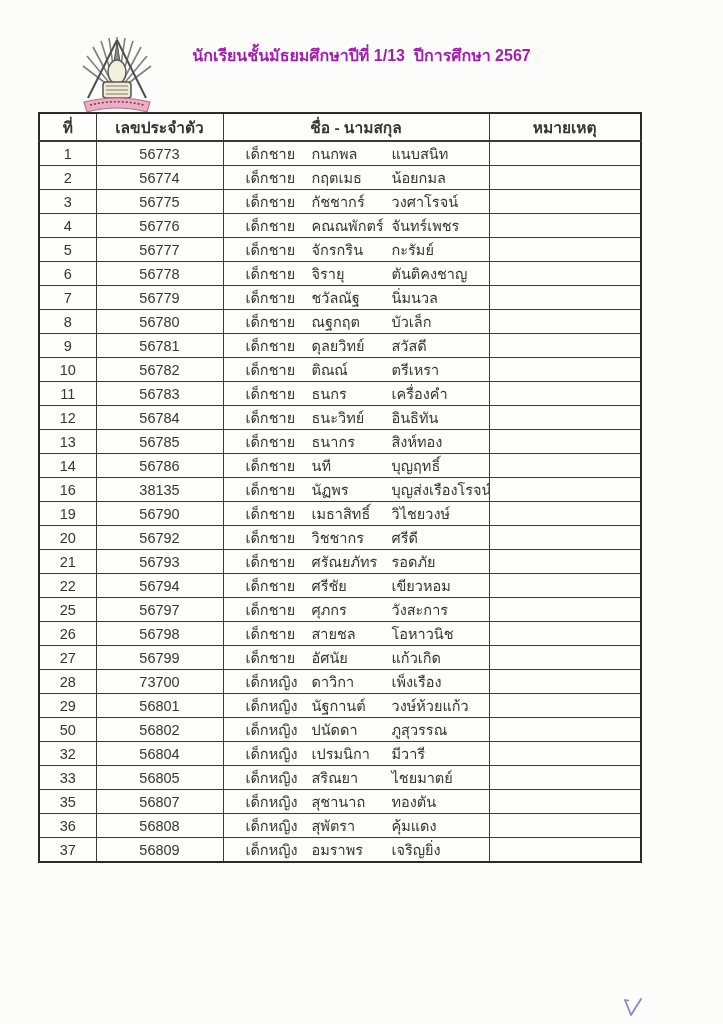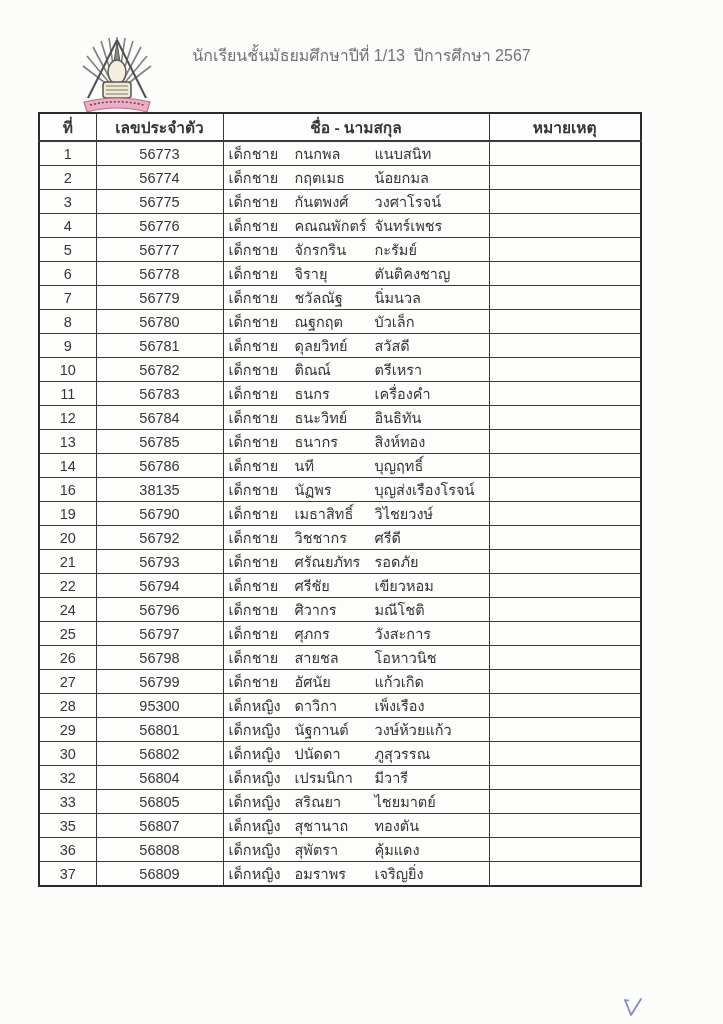--- a/index.html
+++ b/index.html
@@ -22,22 +22,22 @@
     text-align: center;
   }
   .page-title {
     font-size: 17px;
     font-weight: bold;
     color: #343434;
     line-height: 25px;
   }
   .page-subtitle {
     font-size: 16px;
-    font-weight: normal;
-    color: #737373;
+    font-weight: bold;
+    color: #a21caf;
     line-height: 24px;
     white-space: pre;
   }
   .roster {
     position: absolute;
     left: 38px; top: 112px;
     width: 602px;
     border-collapse: collapse;
     table-layout: fixed;
     background: #fdfdfc;
@@ -56,21 +56,21 @@
   .roster { border: 2px solid #2b2b2b; }
   .roster thead th {
     height: 28px;
     font-size: 15.5px;
     font-weight: bold;
     text-align: center;
     border-bottom-width: 2px;
   }
   .roster tbody td { height: 22.6px; padding: 0; }
   .roster td.c-no, .roster td.c-id { text-align: center; }
-  .roster td.c-name { padding-left: 5px; }
+  .roster td.c-name { padding-left: 22px; }
   .roster td.c-name .prefix { display: inline-block; width: 66px; }
   .roster td.c-name .first  { display: inline-block; width: 80px; }
   .corner-mark {
     position: absolute;
     left: 622px; top: 997px;
     width: 22px; height: 22px;
   }
 </style>
 </head>
 <body>
@@ -140,21 +140,21 @@
     <td class="c-id">56774</td>
     <td class="c-name">
       <span class="prefix">เด็กชาย</span><span class="first">กฤตเมธ</span><span class="last">น้อยกมล</span>
     </td>
     <td class="c-note"></td>
   </tr>
       <tr>
     <td class="c-no">3</td>
     <td class="c-id">56775</td>
     <td class="c-name">
-      <span class="prefix">เด็กชาย</span><span class="first">กันตพงศ์</span><span class="last">วงศาโรจน์</span>
+      <span class="prefix">เด็กชาย</span><span class="first">กัชชากร์</span><span class="last">วงศาโรจน์</span>
     </td>
     <td class="c-note"></td>
   </tr>
       <tr>
     <td class="c-no">4</td>
     <td class="c-id">56776</td>
     <td class="c-name">
       <span class="prefix">เด็กชาย</span><span class="first">คณณพักตร์</span><span class="last">จันทร์เพชร</span>
     </td>
     <td class="c-note"></td>
@@ -273,28 +273,20 @@
   </tr>
       <tr>
     <td class="c-no">22</td>
     <td class="c-id">56794</td>
     <td class="c-name">
       <span class="prefix">เด็กชาย</span><span class="first">ศรีชัย</span><span class="last">เขียวหอม</span>
     </td>
     <td class="c-note"></td>
   </tr>
       <tr>
-    <td class="c-no">24</td>
-    <td class="c-id">56796</td>
-    <td class="c-name">
-      <span class="prefix">เด็กชาย</span><span class="first">ศิวากร</span><span class="last">มณีโชติ</span>
-    </td>
-    <td class="c-note"></td>
-  </tr>
-      <tr>
     <td class="c-no">25</td>
     <td class="c-id">56797</td>
     <td class="c-name">
       <span class="prefix">เด็กชาย</span><span class="first">ศุภกร</span><span class="last">วังสะการ</span>
     </td>
     <td class="c-note"></td>
   </tr>
       <tr>
     <td class="c-no">26</td>
     <td class="c-id">56798</td>
@@ -306,36 +298,36 @@
       <tr>
     <td class="c-no">27</td>
     <td class="c-id">56799</td>
     <td class="c-name">
       <span class="prefix">เด็กชาย</span><span class="first">อัศนัย</span><span class="last">แก้วเกิด</span>
     </td>
     <td class="c-note"></td>
   </tr>
       <tr>
     <td class="c-no">28</td>
-    <td class="c-id">95300</td>
+    <td class="c-id">73700</td>
     <td class="c-name">
       <span class="prefix">เด็กหญิง</span><span class="first">ดาวิกา</span><span class="last">เพ็งเรือง</span>
     </td>
     <td class="c-note"></td>
   </tr>
       <tr>
     <td class="c-no">29</td>
     <td class="c-id">56801</td>
     <td class="c-name">
       <span class="prefix">เด็กหญิง</span><span class="first">นัฐกานต์</span><span class="last">วงษ์ห้วยแก้ว</span>
     </td>
     <td class="c-note"></td>
   </tr>
       <tr>
-    <td class="c-no">30</td>
+    <td class="c-no">50</td>
     <td class="c-id">56802</td>
     <td class="c-name">
       <span class="prefix">เด็กหญิง</span><span class="first">ปนัดดา</span><span class="last">ภูสุวรรณ</span>
     </td>
     <td class="c-note"></td>
   </tr>
       <tr>
     <td class="c-no">32</td>
     <td class="c-id">56804</td>
     <td class="c-name">

